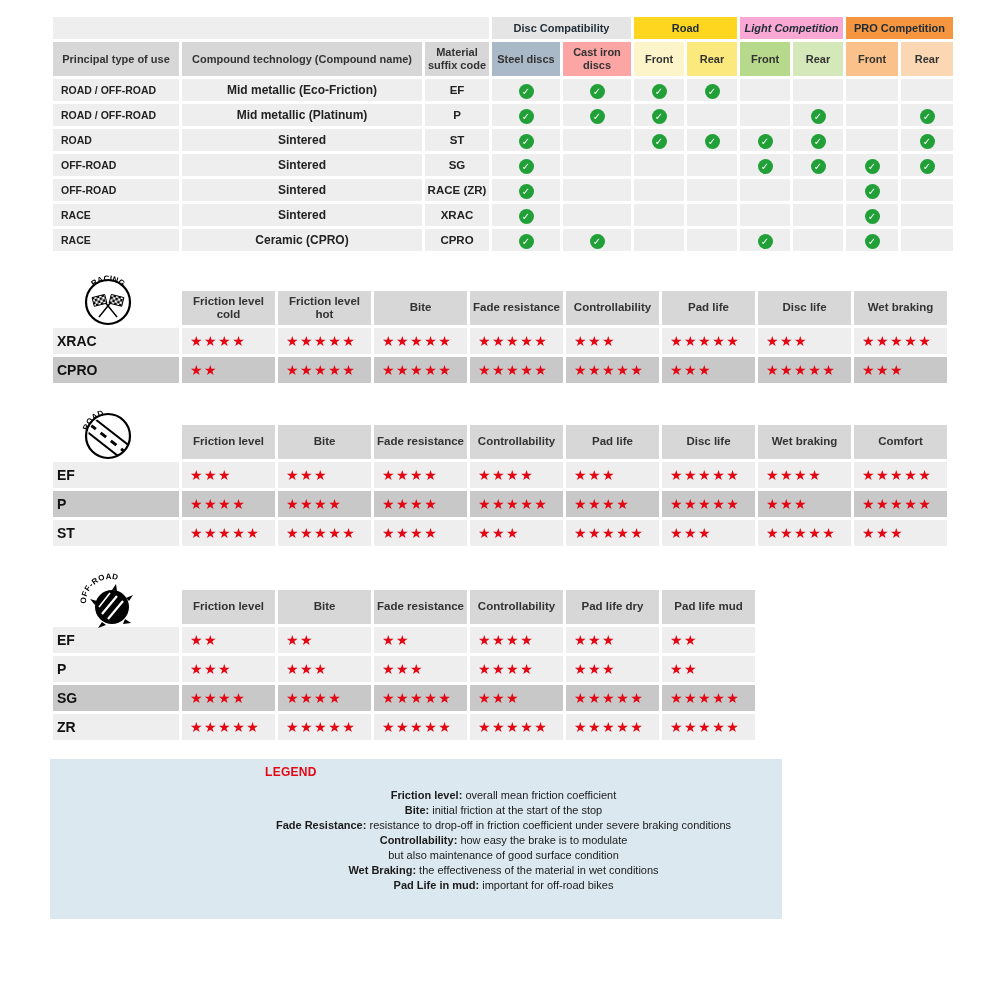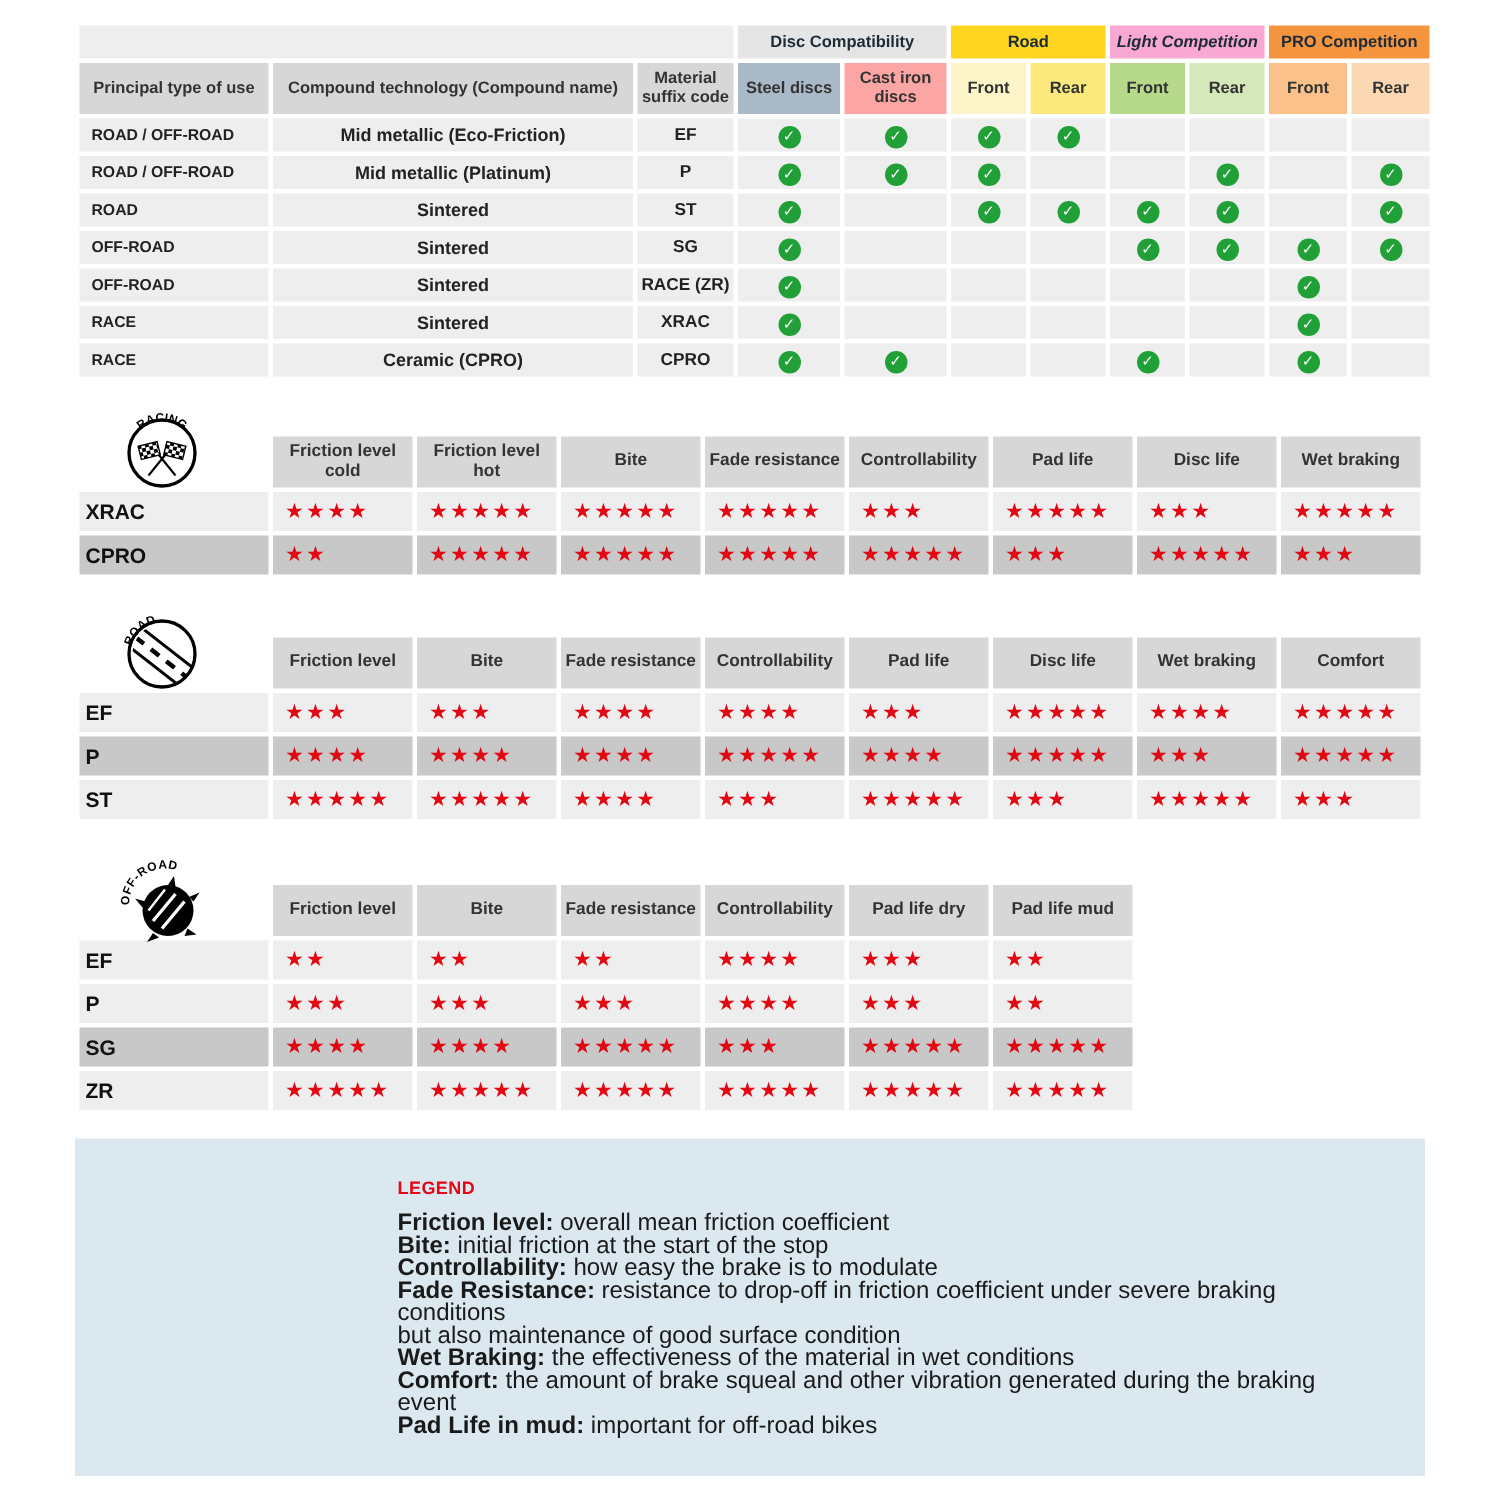--- a/index.html
+++ b/index.html
@@ -46,25 +46,25 @@
   }
   .rating-table td { height: 26px; }
   td.light { background: var(--row_light); }
   td.dark  { background: var(--row_dark); }
   .rating-table td.lbl { text-align: left; padding-left: 4px; font-size: 14px; font-weight: bold; color: #111; }
   .starcell { text-align: left; padding-left: 8px; }
   .stars { color: var(--red); font-size: 14px; letter-spacing: 1.5px; white-space: nowrap; }
 
   
   .legend {
-    margin-top: 16px; width: 900px; background: var(--legend_bg);
-    padding: 26px 40px 26px 215px;
+    margin-top: 16px; width: 732px; background: var(--legend_bg);
+    padding: 6px 40px 26px 215px;
   }
   .legend-title { color: var(--red); font-weight: bold; font-size: 12px; margin-bottom: 9px; letter-spacing: 0.3px; }
-  .litem { font-size: 16px; line-height: 15px; color: #1a1a1a; }
+  .litem { font-size: 11px; line-height: 15px; color: #1a1a1a; text-align: center; }
   .term { font-weight: bold; }
   .term::after { content: ": "; }
 </style>
 </head>
 <body>
 
 <div class="sheet">
 
   <table id="compat-table">
       <colgroup>
@@ -429,22 +429,21 @@
           </tr>
         </tbody>
       </table>
   </div>
 
   <div class="legend">
     <div class="legend-title">LEGEND</div>
     <div id="legend-items">
         <div class="litem"><span class="term">Friction level</span><span class="ldesc">overall mean friction coefficient</span></div>
         <div class="litem"><span class="term">Bite</span><span class="ldesc">initial friction at the start of the stop</span></div>
+        <div class="litem"><span class="term">Fade Resistance</span><span class="ldesc">resistance to drop-off in friction coefficient under severe braking conditions</span></div>
         <div class="litem"><span class="term">Controllability</span><span class="ldesc">how easy the brake is to modulate</span></div>
-        <div class="litem"><span class="term">Fade Resistance</span><span class="ldesc">resistance to drop-off in friction coefficient under severe braking conditions</span></div>
         <div class="litem">but also maintenance of good surface condition</div>
         <div class="litem"><span class="term">Wet Braking</span><span class="ldesc">the effectiveness of the material in wet conditions</span></div>
-        <div class="litem"><span class="term">Comfort</span><span class="ldesc">the amount of brake squeal and other vibration generated during the braking event</span></div>
         <div class="litem"><span class="term">Pad Life in mud</span><span class="ldesc">important for off-road bikes</span></div>
       </div>
   </div>
 
 </div>
 
 </body></html>

